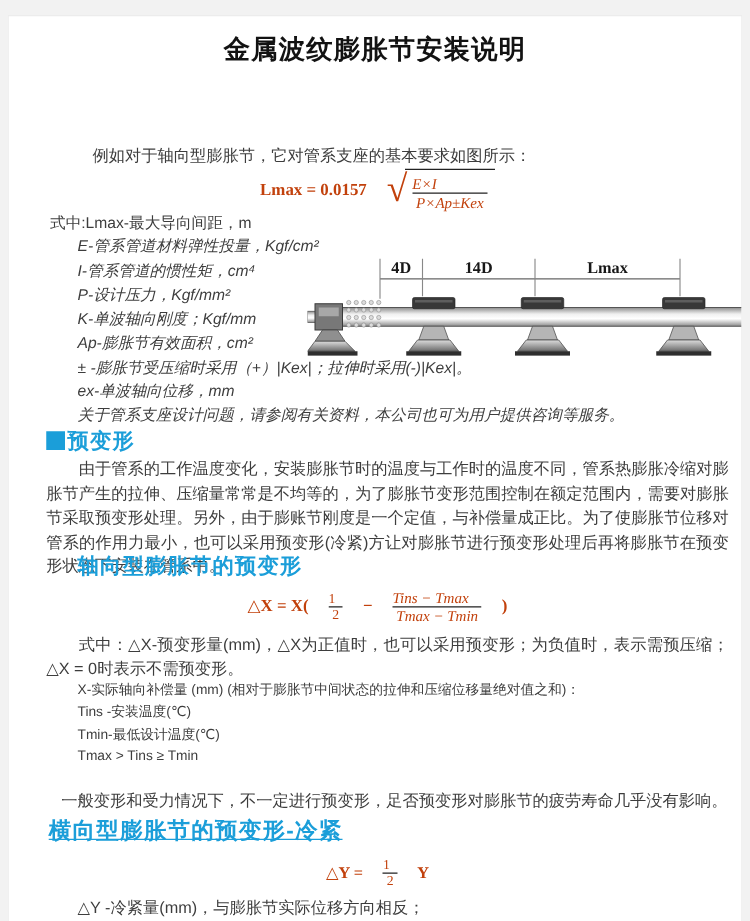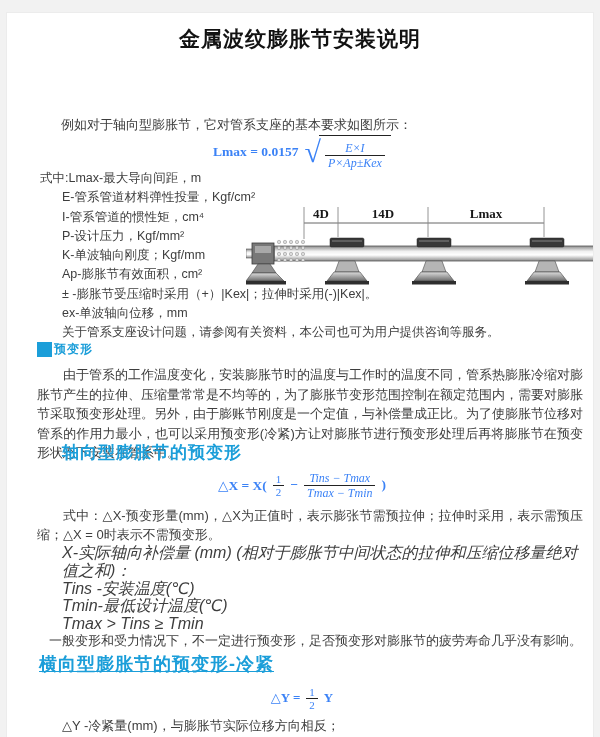--- a/index.html
+++ b/index.html
@@ -3,50 +3,50 @@
 <meta charset="utf-8">
 <style>
   html,body{margin:0;padding:0;background:#f2f2f2;}
   .page{position:relative;width:588px;height:737px;margin:12px auto;background:#ffffff;
         border:1px solid #ececec;box-sizing:border-box;overflow:hidden;
         font-family:"Liberation Sans","DejaVu Sans",sans-serif;color:#3d3d3d;}
   .abs{position:absolute;}
   .title{top:12px;left:0;right:0;text-align:center;font-size:21px;font-weight:700;color:#121212;letter-spacing:1px;}
   .para{font-size:13px;line-height:21px;text-indent:26px;text-align:justify;}
   .p-intro{top:57px;left:30px;right:12px;}
-  .p-example{top:101px;left:28px;right:12px;}
+  .p-example{top:101px;left:41px;right:12px;}
   .sq{display:inline-block;width:13px;height:13px;background:var(--accent,#1b9ed9);
       vertical-align:-1px;margin-right:1px;}
   .h-inline{color:var(--accent,#1b9ed9);font-size:16px;font-weight:700;letter-spacing:2px;}
-  .formula{display:flex;justify-content:center;align-items:center;gap:6px;left:4px;right:0;
-           font-family:"Liberation Serif","DejaVu Serif",serif;color:#3b82f6;}
+  .formula{display:flex;justify-content:center;align-items:center;gap:16px;left:4px;right:0;
+           font-family:"Liberation Serif","DejaVu Serif",serif;color:#c2410c;}
   .f1{top:118px;height:42px;}
   .f-lhs{font-weight:700;font-size:13.5px;}
   .sqrt{display:inline-flex;align-items:flex-start;}
   .rad-sign{font-size:30px;line-height:34px;font-weight:400;margin-right:-2px;}
   .radicand{border-top:1.4px solid #222;padding:2px 6px 0;}
-  .frac{display:inline-flex;flex-direction:column;align-items:center;font-style:italic;
+  .frac{display:inline-flex;flex-direction:column;font-style:italic;
         font-size:12px;line-height:14px;font-family:Liberation Serif, serif;}
   .frac .den{border-top:1px solid #222;padding:0 3px;}
   .defs{top:156px;left:33px;width:540px;font-size:12.5px;line-height:19.3px;}
   .defs .dline{white-space:nowrap;}
-  .defs .ind{padding-left:22px;}
+  .defs .ind{padding-left:22px;font-style:italic;}
   .diagram{top:188px;left:239px;width:358px;height:100px;}
   .sec-head{left:30px;display:flex;align-items:center;gap:2px;}
   .sec-head .sq2{width:15px;height:15px;background:var(--accent,#1b9ed9);}
-  .sec-head .txt{color:var(--accent,#1b9ed9);font-size:12px;font-weight:700;letter-spacing:1px;font-family:Liberation Serif, serif;}
+  .sec-head .txt{color:var(--accent,#1b9ed9);font-size:17px;font-weight:700;letter-spacing:1px;font-family:Liberation Serif, serif;}
   .h-pre{top:328px;}
   .p-pre{top:352px;left:30px;right:10px;line-height:19.6px;}
   .sub-head{color:var(--accent,#1b9ed9);font-size:17px;font-weight:700;letter-spacing:1px;}
   .h-axial{top:428px;left:55px;}
   .f2{top:452px;height:40px;font-size:13px;}
   .f2 .op{font-weight:700;font-size:13.5px;}
   .fr-small{font-size:11px;line-height:12px;font-style:normal;}
   .p-explain{top:493px;left:30px;right:10px;line-height:19px;}
-  .axlist{top:531px;left:55px;font-size:16px;line-height:17.8px;font-style:italic;}
+  .axlist{top:531px;left:55px;font-size:11px;line-height:17.8px;}
   .p-note{top:619px;left:16px;right:10px;line-height:18px;}
   .h-lateral{top:639px;left:32px;text-decoration:underline;}
   .f3{top:668px;height:34px;font-size:13px;}
   .p-last{top:704px;left:55px;font-size:13px;text-indent:0;}
   svg text{font-family:"Liberation Serif","DejaVu Serif",serif;font-weight:700;font-size:13px;fill:#181818;}
 </style>
 </head>
 <body>
 
 <div class="page">
@@ -182,21 +182,21 @@
       <span class="den">2</span>
     </span>
     <span class="op">−</span>
     <span class="frac">
       <span class="num">Tins − Tmax</span>
       <span class="den">Tmax − Tmin</span>
     </span>
     <span class="op">)</span>
   </div>
 
-  <div class="abs para p-explain">式中：△X-预变形量(mm)，△X为正值时，表示膨张节需预拉伸；拉伸时采用，表示需预压缩；△X = 0时表示不需预变形。</div>
+  <div class="abs para p-explain">式中：△X-预变形量(mm)，△X为正值时，也可以采用预变形；为负值时，表示需预压缩；△X = 0时表示不需预变形。</div>
 
   <div class="abs axlist">
     <div>X-实际轴向补偿量 (mm) (相对于膨胀节中间状态的拉伸和压缩位移量绝对值之和)：</div>
     <div>Tins -安装温度(℃)</div>
     <div>Tmin-最低设计温度(℃)</div>
     <div>Tmax &gt; Tins ≥ Tmin</div>
   </div>
 
   <div class="abs para p-note">一般变形和受力情况下，不一定进行预变形，足否预变形对膨胀节的疲劳寿命几乎没有影响。</div>
 

